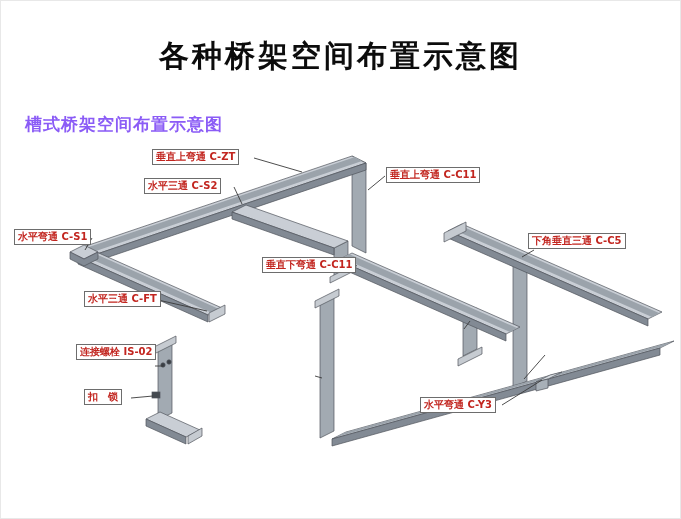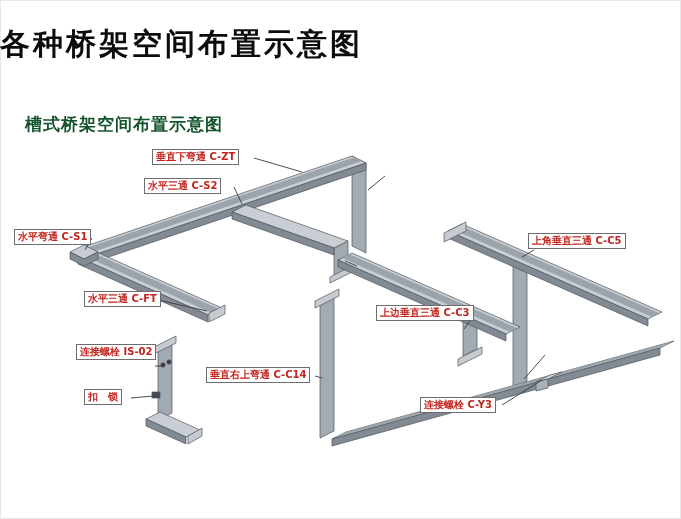--- a/index.html
+++ b/index.html
@@ -2,26 +2,26 @@
 <html><head>
 <meta charset="utf-8">
 <style>
   html,body{margin:0;padding:0;background:#888;}
   .page{
     position:relative;width:681px;height:519px;background:#ffffff;
     overflow:hidden;font-family:"DejaVu Sans","Liberation Sans",sans-serif;
     box-shadow:inset 0 0 0 1px #e8e8e8;margin:0 auto;
   }
   .page-title{
-    position:absolute;left:0;right:0;top:24px;
-    font-size:30px;font-weight:900;color:#0c0c0c;letter-spacing:3px;margin:0;
+    position:absolute;left:0;right:0;top:24px;text-align:center;
+    font-size:30px;font-weight:900;color:#0c0c0c;letter-spacing:3px;margin:12px;
   }
   .section-subtitle{
     position:absolute;left:25px;top:113px;font-size:17px;font-weight:800;
-    color:#14532d;letter-spacing:1px;
+    color:#8b5cf6;letter-spacing:1px;
   }
   .diagram-svg{position:absolute;left:0;top:0;}
   .plabel{
     position:absolute;display:inline-block;white-space:nowrap;
     border:1px solid #6d6d6d;background:#ffffff;color:#c2251f;
     font-size:10px;line-height:12px;font-weight:600;padding:1px 3px;
   }
   polygon,circle,rect{stroke:#50555c;stroke-width:0.7;}
   .nostroke{stroke:none;}
   line{stroke:#3a3a3a;stroke-width:0.9;}
@@ -127,24 +127,24 @@
       <line x1="158" y1="300" x2="207" y2="311"></line>
       <line x1="470" y1="321" x2="464" y2="329"></line>
       <line x1="545" y1="355" x2="524" y2="379"></line>
       <line x1="155" y1="366" x2="163" y2="366"></line>
       <line x1="315" y1="376" x2="322" y2="378"></line>
       <line x1="131" y1="398" x2="153" y2="396"></line>
       <line x1="502" y1="405" x2="542" y2="380"></line>
     </g>
   </svg>
 
-  <span class="plabel" style="left:152px;top:149px">垂直下弯通 C-ZT</span>
+  <span class="plabel" style="left:152px;top:149px">垂直上弯通 C-ZT</span>
   <span class="plabel" style="left:144px;top:178px">水平三通 C-S2</span>
+  <span class="plabel" style="left:386px;top:167px">垂直上弯通 C-C11</span>
   <span class="plabel" style="left:14px;top:229px">水平弯通 C-S1</span>
-  <span class="plabel" style="left:528px;top:233px">上角垂直三通 C-C5</span>
+  <span class="plabel" style="left:528px;top:233px">下角垂直三通 C-C5</span>
+  <span class="plabel" style="left:262px;top:257px">垂直下弯通 C-C11</span>
   <span class="plabel" style="left:84px;top:291px">水平三通 C-FT</span>
-  <span class="plabel" style="left:376px;top:305px">上边垂直三通 C-C3</span>
   <span class="plabel" style="left:76px;top:344px">连接螺栓 IS-02</span>
-  <span class="plabel" style="left:206px;top:367px">垂直右上弯通 C-C14</span>
   <span class="plabel" style="left:84px;top:389px">扣　锁</span>
-  <span class="plabel" style="left:420px;top:397px">连接螺栓 C-Y3</span>
+  <span class="plabel" style="left:420px;top:397px">水平弯通 C-Y3</span>
 
 </div>
 
 </body></html>

